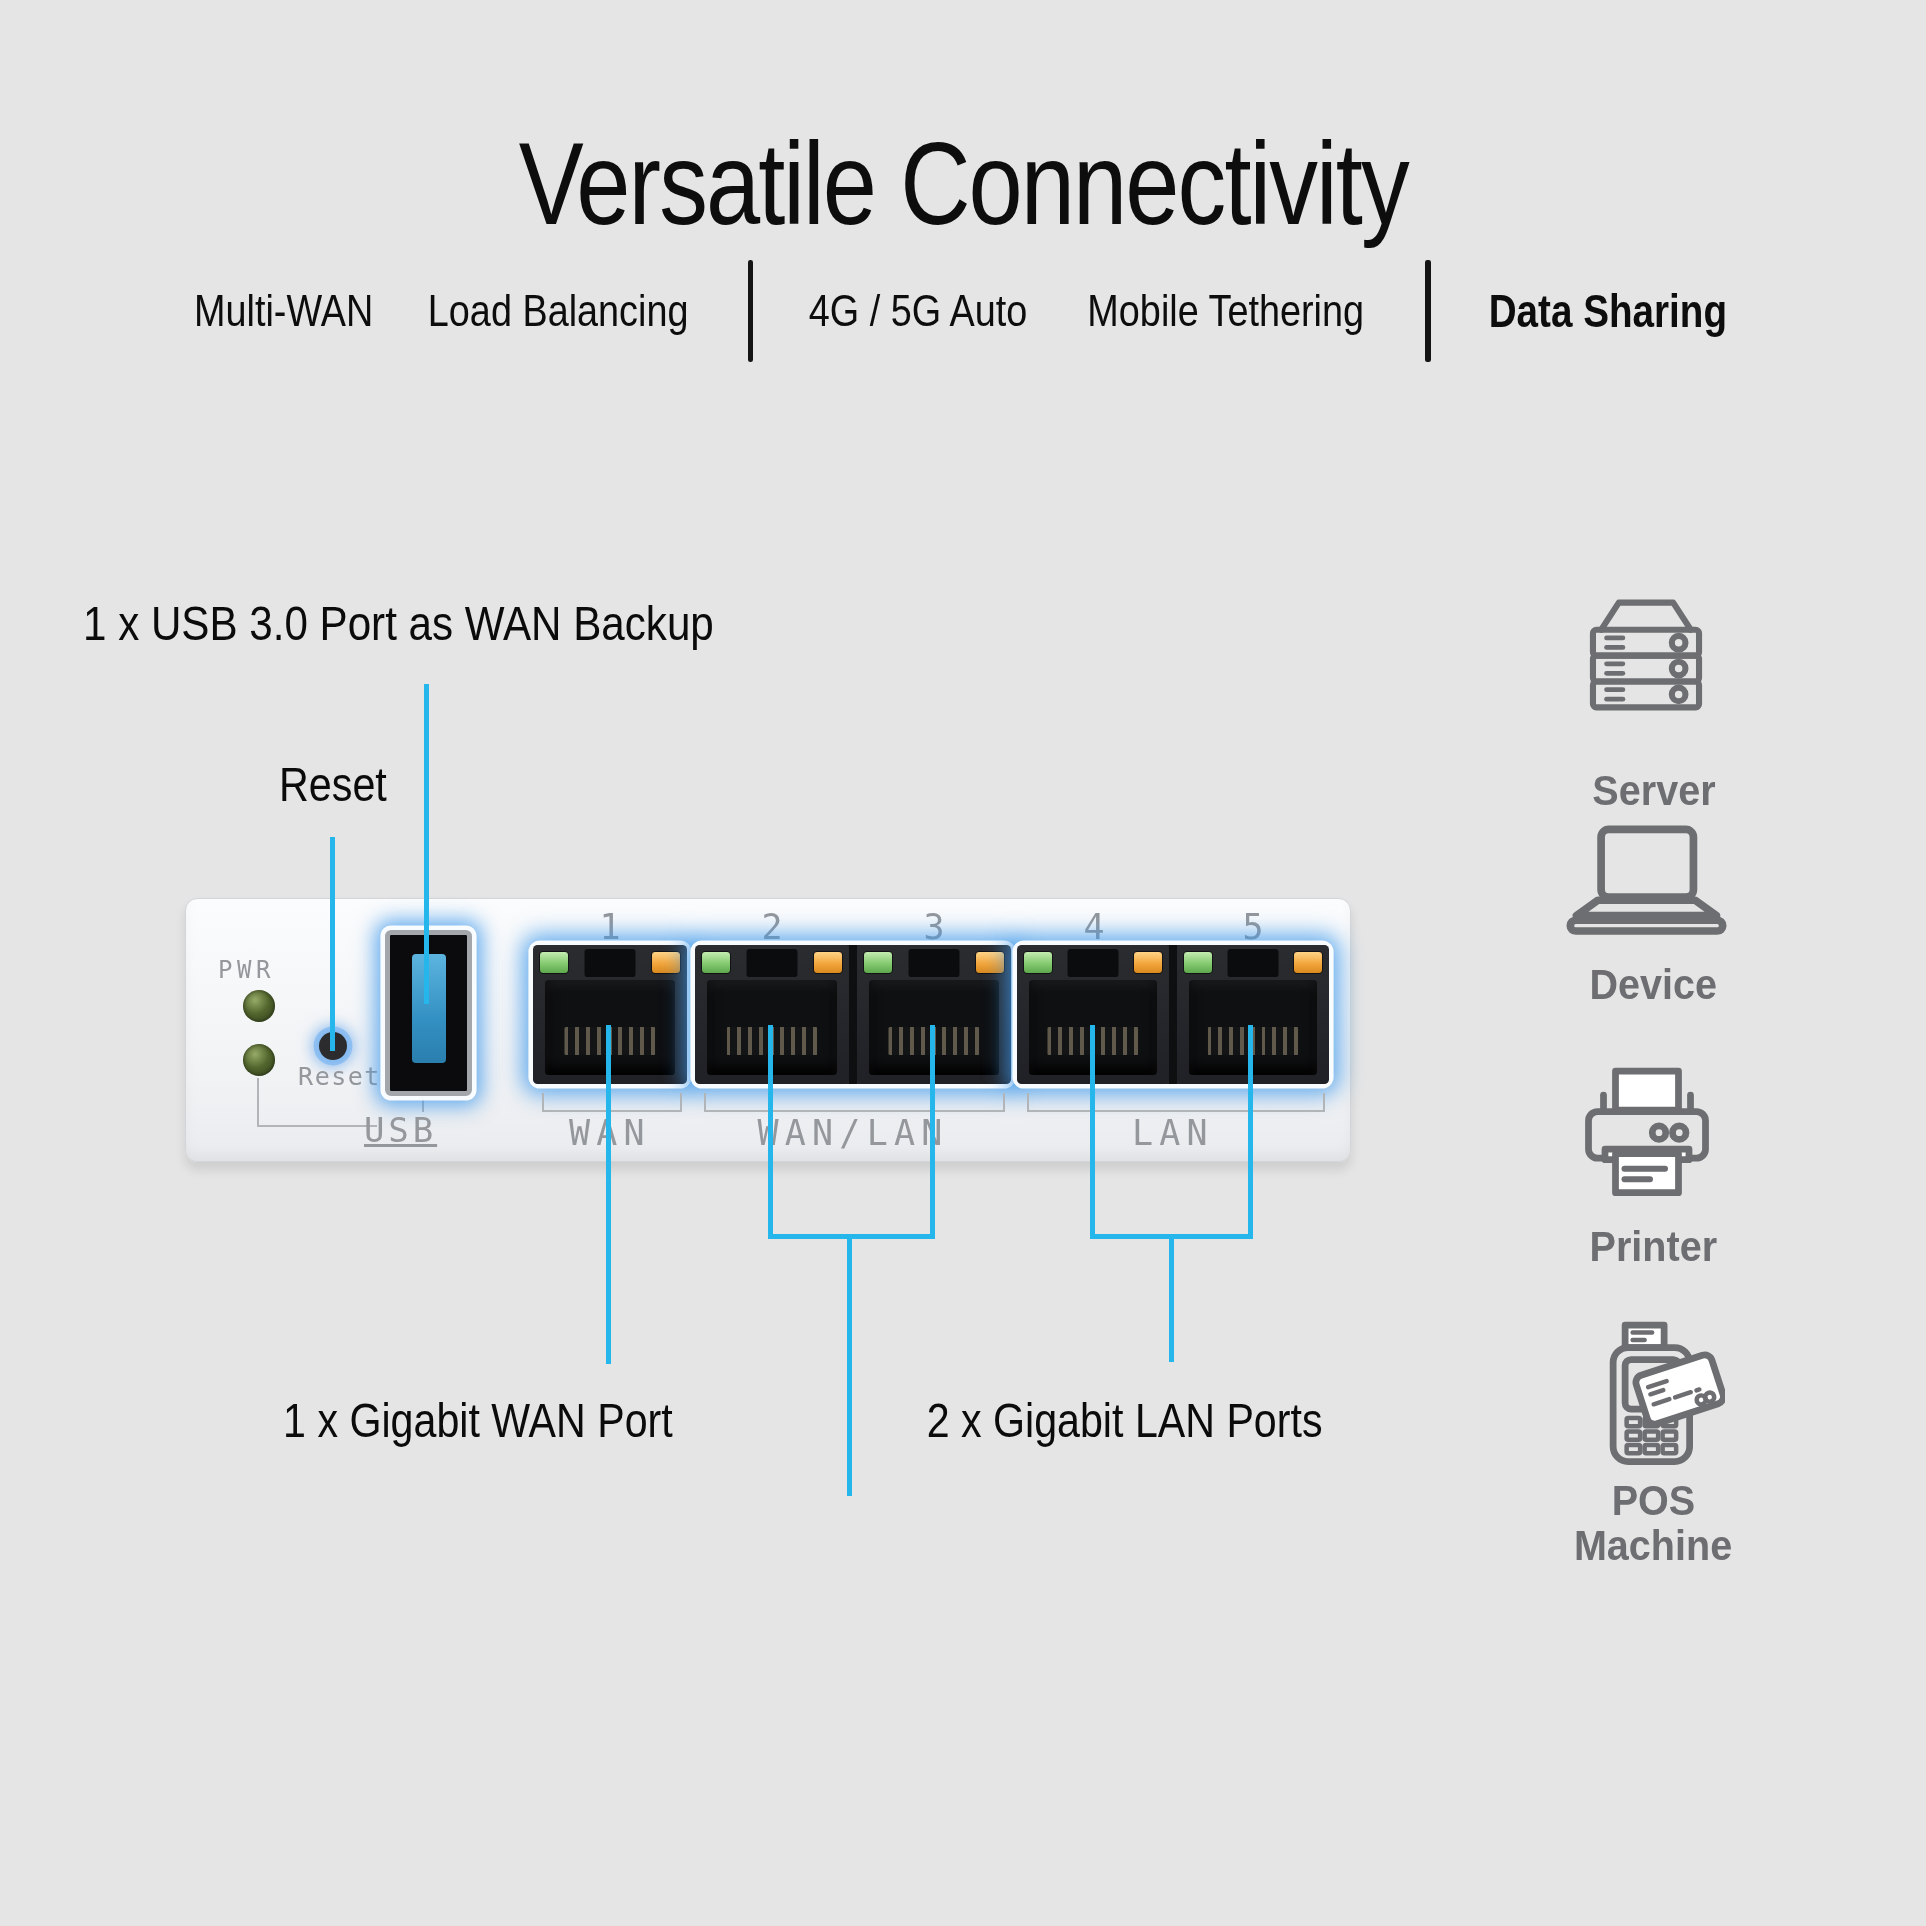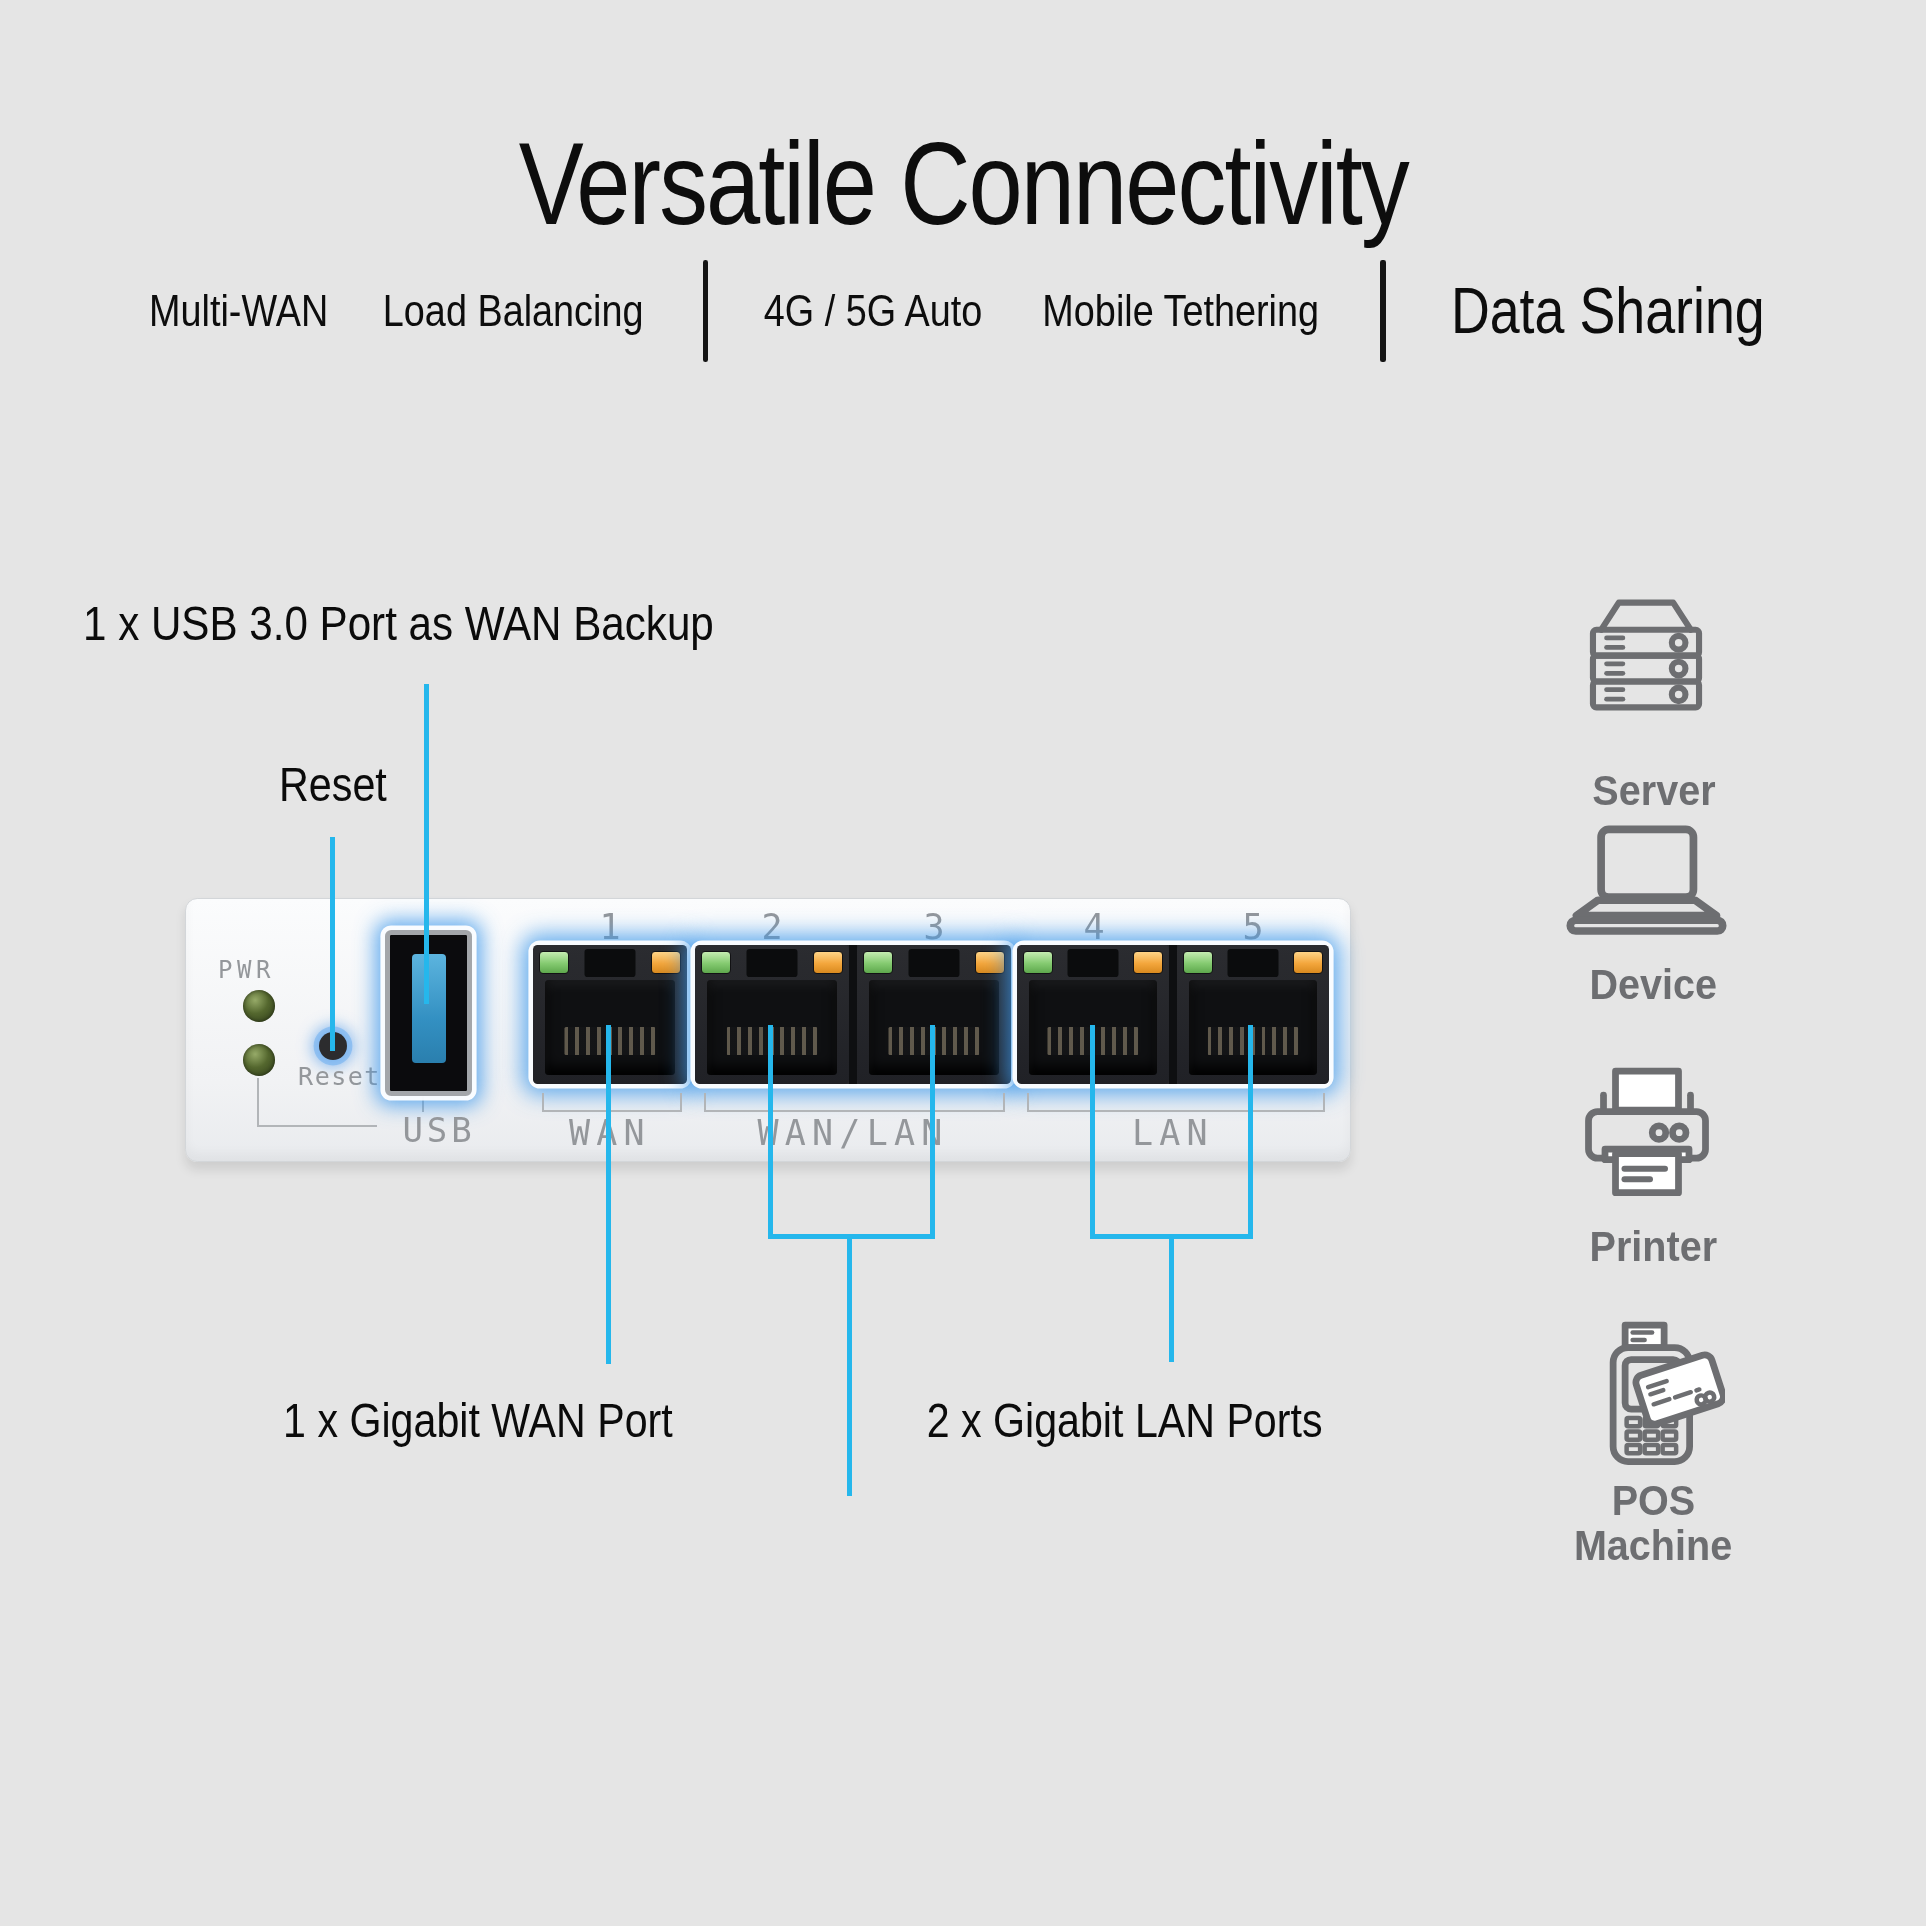--- a/index.html
+++ b/index.html
@@ -6,21 +6,21 @@
   #canvas{position:relative;width:1926px;height:1926px;background:#e5e5e5;overflow:hidden;
           font-family:"Liberation Sans", sans-serif;color:#0e0e0e;}
   .abs{position:absolute;}
   .cond{display:inline-block;transform:scaleX(.84);transform-origin:center;}
   .cond-l{display:inline-block;transform:scaleX(.86);transform-origin:left center;}
 
   
   .title{left:0;right:0;top:117px;text-align:center;font-size:116px;letter-spacing:-2.3px;color:#0d0d0d;white-space:nowrap;}
   .features{left:0;right:0;top:260px;display:flex;justify-content:center;align-items:center;gap:35px;}
   .feature{text-align:center;font-size:45px;line-height:1.22;color:#0d0d0d;}
-  .feature.single{font-size:64px;}
+  .feature.single{font-size:46px;font-weight:bold;}
   .feat-divider{width:5.4px;height:102px;background:#141414;border-radius:2.3px;}
 
   
   .note{font-size:49px;color:#0b0b0b;white-space:nowrap;}
   .note.center{text-align:center;text-decoration:underline;}
 
   
   .cline{position:absolute;background:#25b7ec;z-index:12;}
   .cline.v{width:4.6px;}
   .cline.h{height:4.6px;}
@@ -120,21 +120,21 @@
     <div class="reset-hole" style="left:133px;top:133px;"></div>
     <div class="panel-label" style="left:92px;top:163px;width:123px;text-align:center;font-size:25px;letter-spacing:1.5px;">Reset</div>
 
     <div class="gray-line" style="left:71px;top:179px;width:2.3px;height:49px;"></div>
     <div class="gray-line" style="left:71px;top:226px;width:120px;height:2.3px;"></div>
     <div class="gray-line" style="left:236px;top:191px;width:2.3px;height:21.6px;"></div>
 
     <div class="usb-port">
       <div class="usb-tongue"></div>
     </div>
-    <div class="panel-label" style="left:203px;top:211px;width:100px;text-align:center;font-size:34px;letter-spacing:3.9px;">USB</div>
+    <div class="panel-label" style="left:178px;top:211px;width:100px;text-align:left;font-size:34px;letter-spacing:3.9px;text-decoration:underline;">USB</div>
 
     <div class="port-num" style="left:393px;">1</div>
     <div class="port-num" style="left:555px;">2</div>
     <div class="port-num" style="left:717px;">3</div>
     <div class="port-num" style="left:877px;">4</div>
     <div class="port-num" style="left:1036px;">5</div>
 
     <div class="port-group" style="left:347px;width:154px;">
       <div class="port">
         <div class="led led-green"></div>

